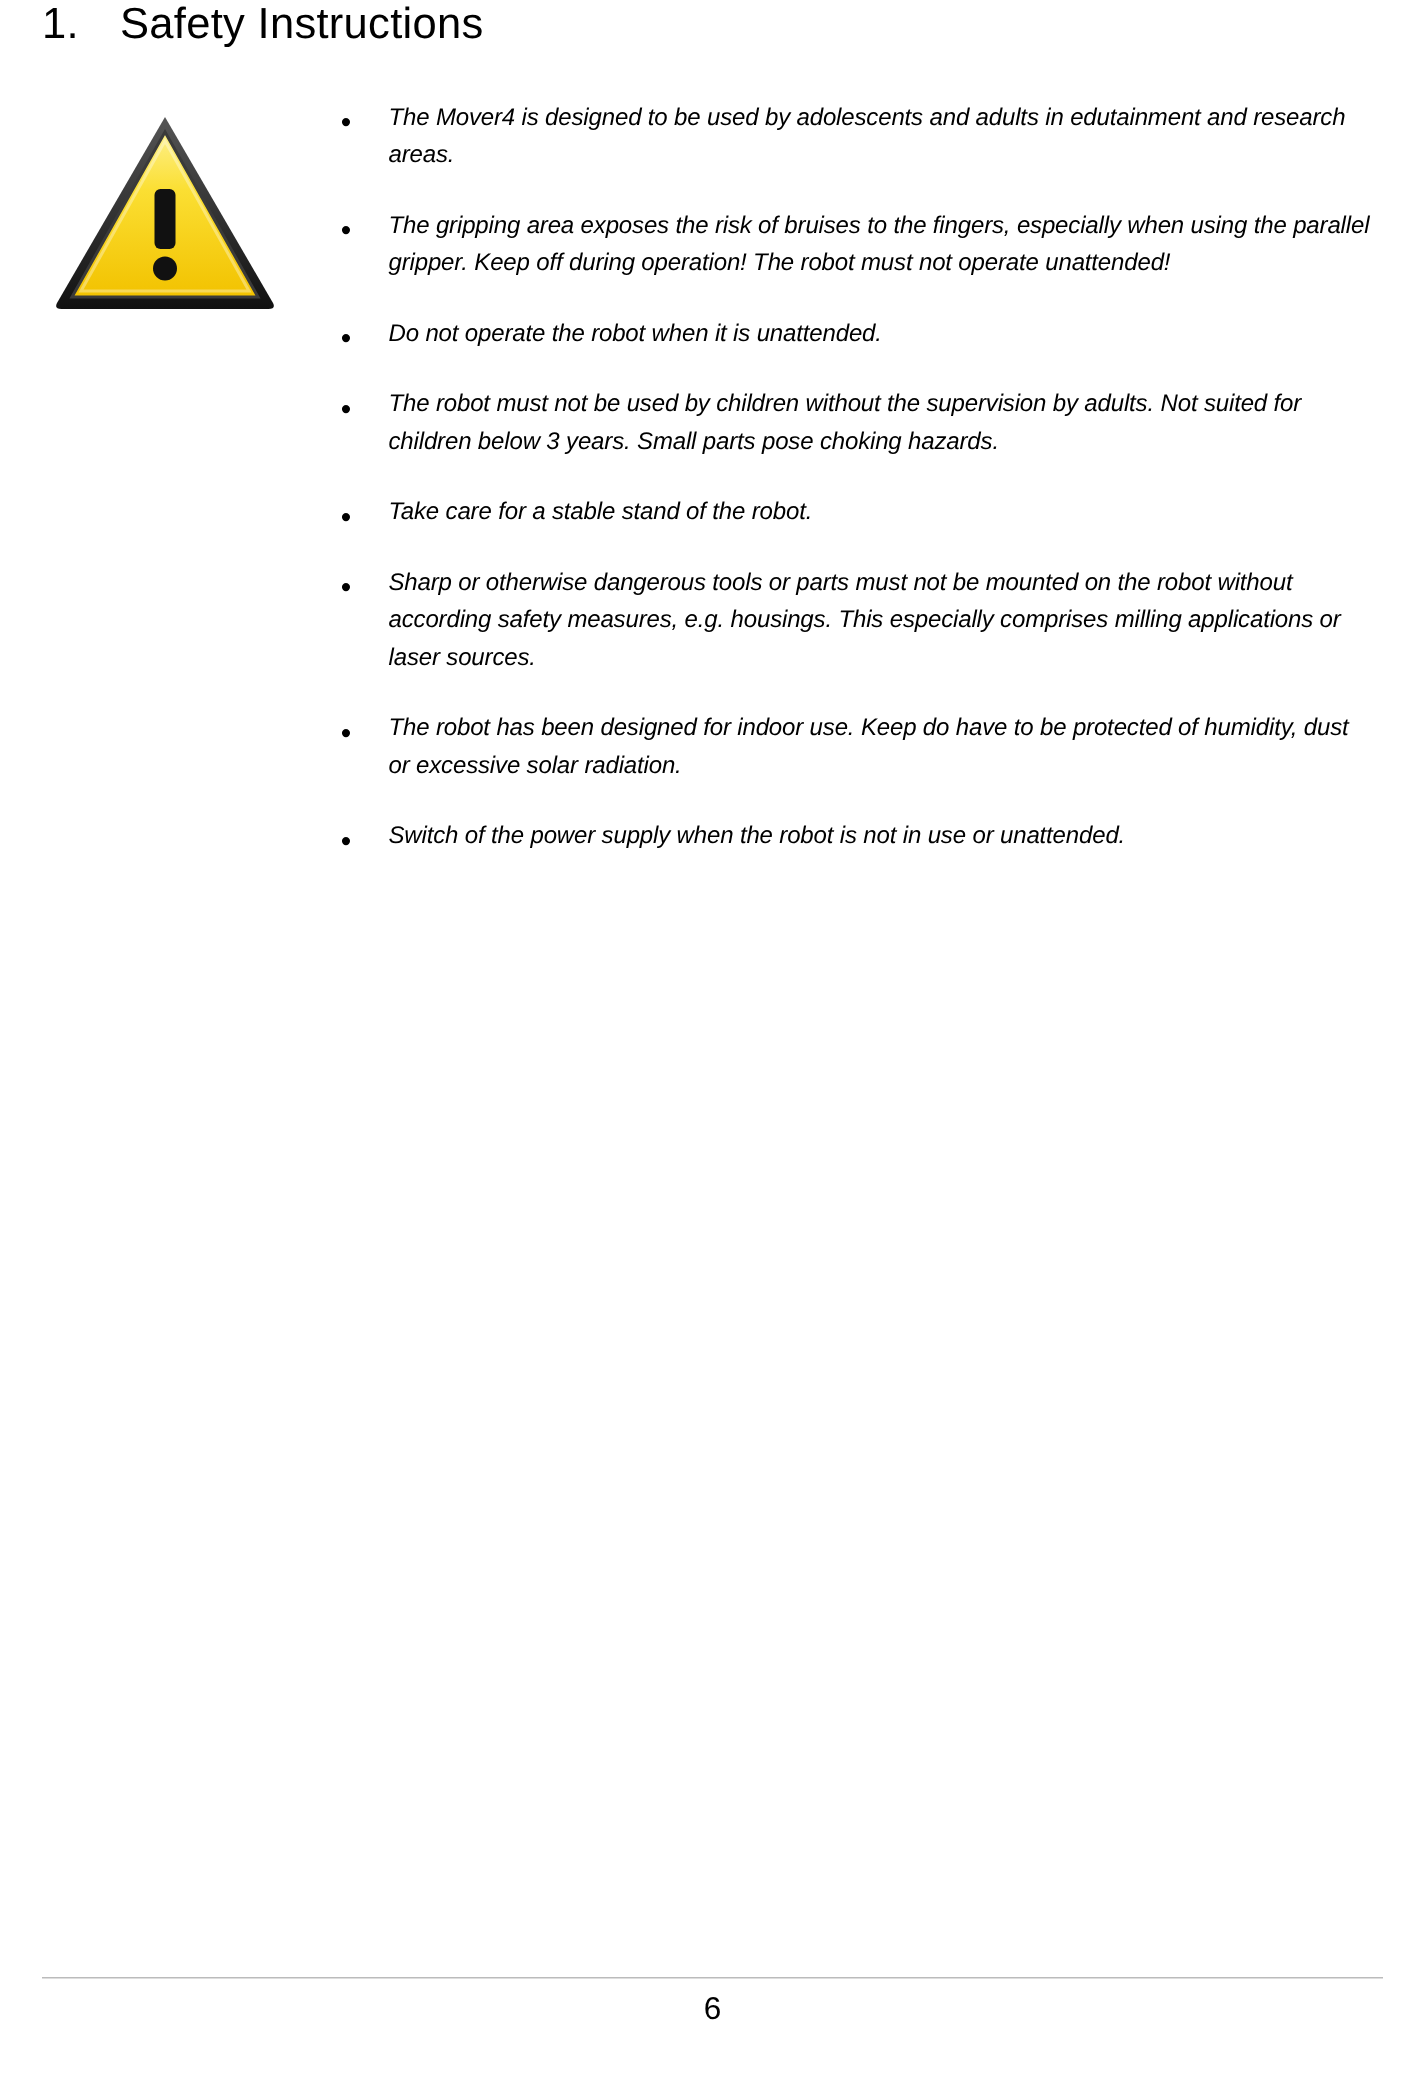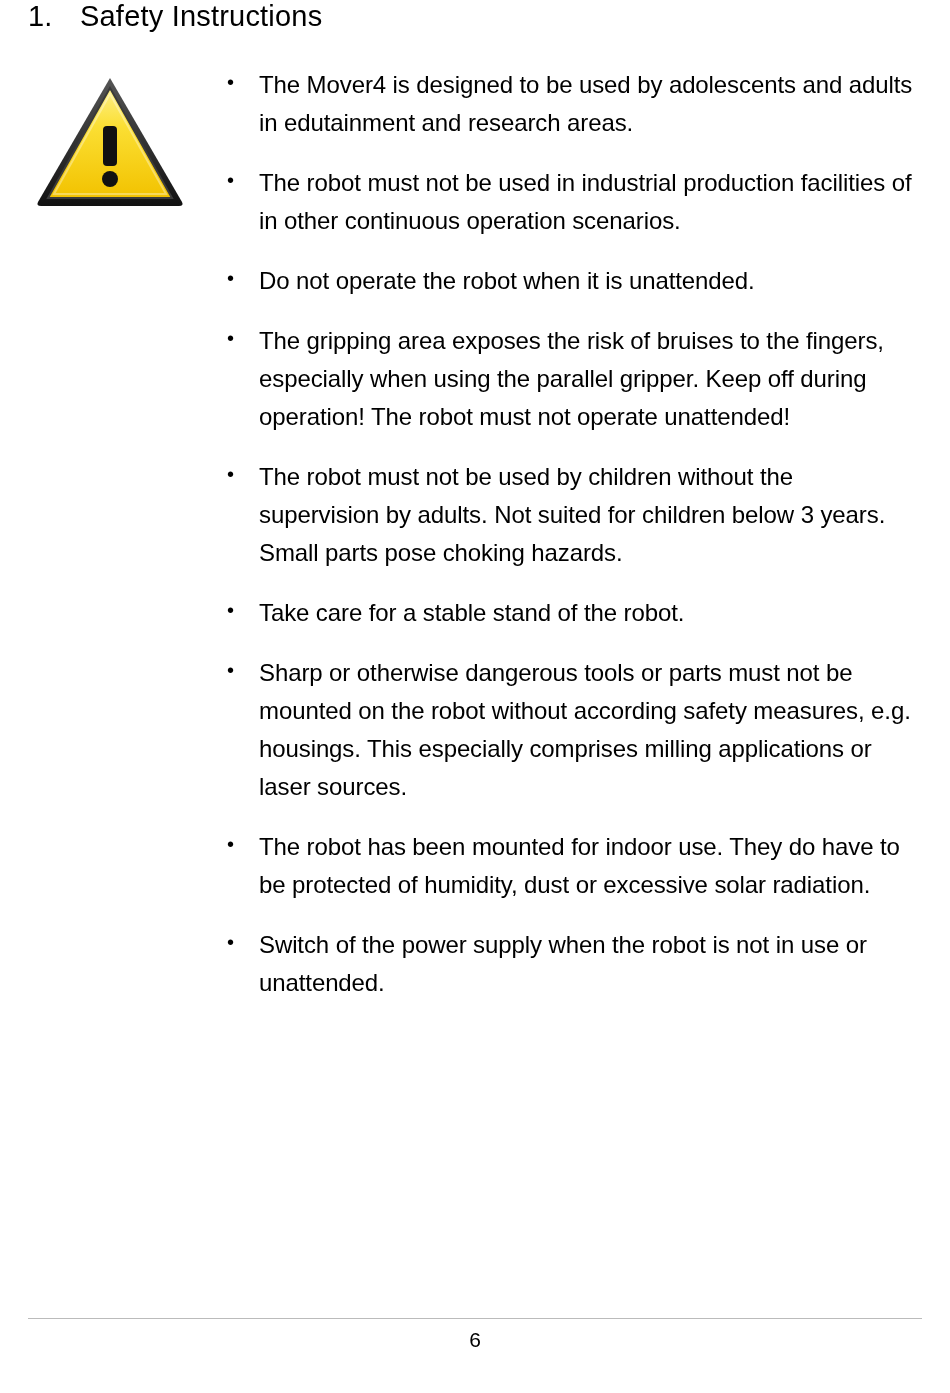--- a/index.html
+++ b/index.html
@@ -49,23 +49,24 @@
   }
   ul.bullets {
     list-style: none;
     margin: 0;
     padding: 0;
   }
   ul.bullets > li {
     position: relative;
     padding-left: 44px;
     margin-bottom: 22px;
-    font-size: 24px;
-    line-height: 38px;
+    font-size: 16px;
+    line-height: 25px;
     letter-spacing: -0.1px;
+    font-style: italic;
   }
   ul.bullets > li:before {
     content: "\2022";
     position: absolute;
     left: 12px;
     top: 0;
     font-size: 20px;
     line-height: 33.5px;
   }
   .footer-rule {
@@ -111,27 +112,26 @@
       <path d="M76 16 L138 126 L14 126 Z" fill="url(#tri)" stroke="#3a3a3a" stroke-width="2"></path>
       <path d="M76 22 L132 122 L20 122 Z" fill="none" stroke="#ffffff" stroke-opacity="0.35" stroke-width="2"></path>
       <rect x="69" y="54" width="14" height="40" rx="4" fill="#111111"></rect>
       <circle cx="76" cy="107" r="8" fill="#111111"></circle>
     </svg>
   </div>
 
   <div class="content">
     <ul class="bullets">
       <li>The Mover4 is designed to be used by adolescents and adults in edutainment and research areas.</li>
-      <li>The robot must not be used in industrial production facilities of in other continuous operation scenarios.</li>
+      <li>The gripping area exposes the risk of bruises to the fingers, especially when using the parallel gripper. Keep off during operation!  The robot must not operate unattended!</li>
       <li>Do not operate the robot when it is unattended.</li>
-      <li>The gripping area exposes the risk of bruises to the fingers, especially when using the parallel gripper. Keep off during operation!  The robot must not operate unattended!</li>
       <li>The robot must not be used by children without the supervision by adults. Not suited for children below 3 years. Small parts pose choking hazards.</li>
       <li>Take care for a stable stand of the robot.</li>
       <li>Sharp or otherwise dangerous tools or parts must not be mounted on the robot without according safety measures, e.g. housings. This especially comprises milling applications or laser sources.</li>
-      <li>The robot has been mounted for indoor use. They do have to be protected of humidity, dust or excessive solar radiation.</li>
+      <li>The robot has been designed for indoor use. Keep do have to be protected of humidity, dust or excessive solar radiation.</li>
       <li>Switch of the power supply when the robot is not in use or unattended.</li>
     </ul>
   </div>
 
   <div class="footer-rule"></div>
   <div class="page-number">6</div>
 
 </div>
 
 </body></html>

